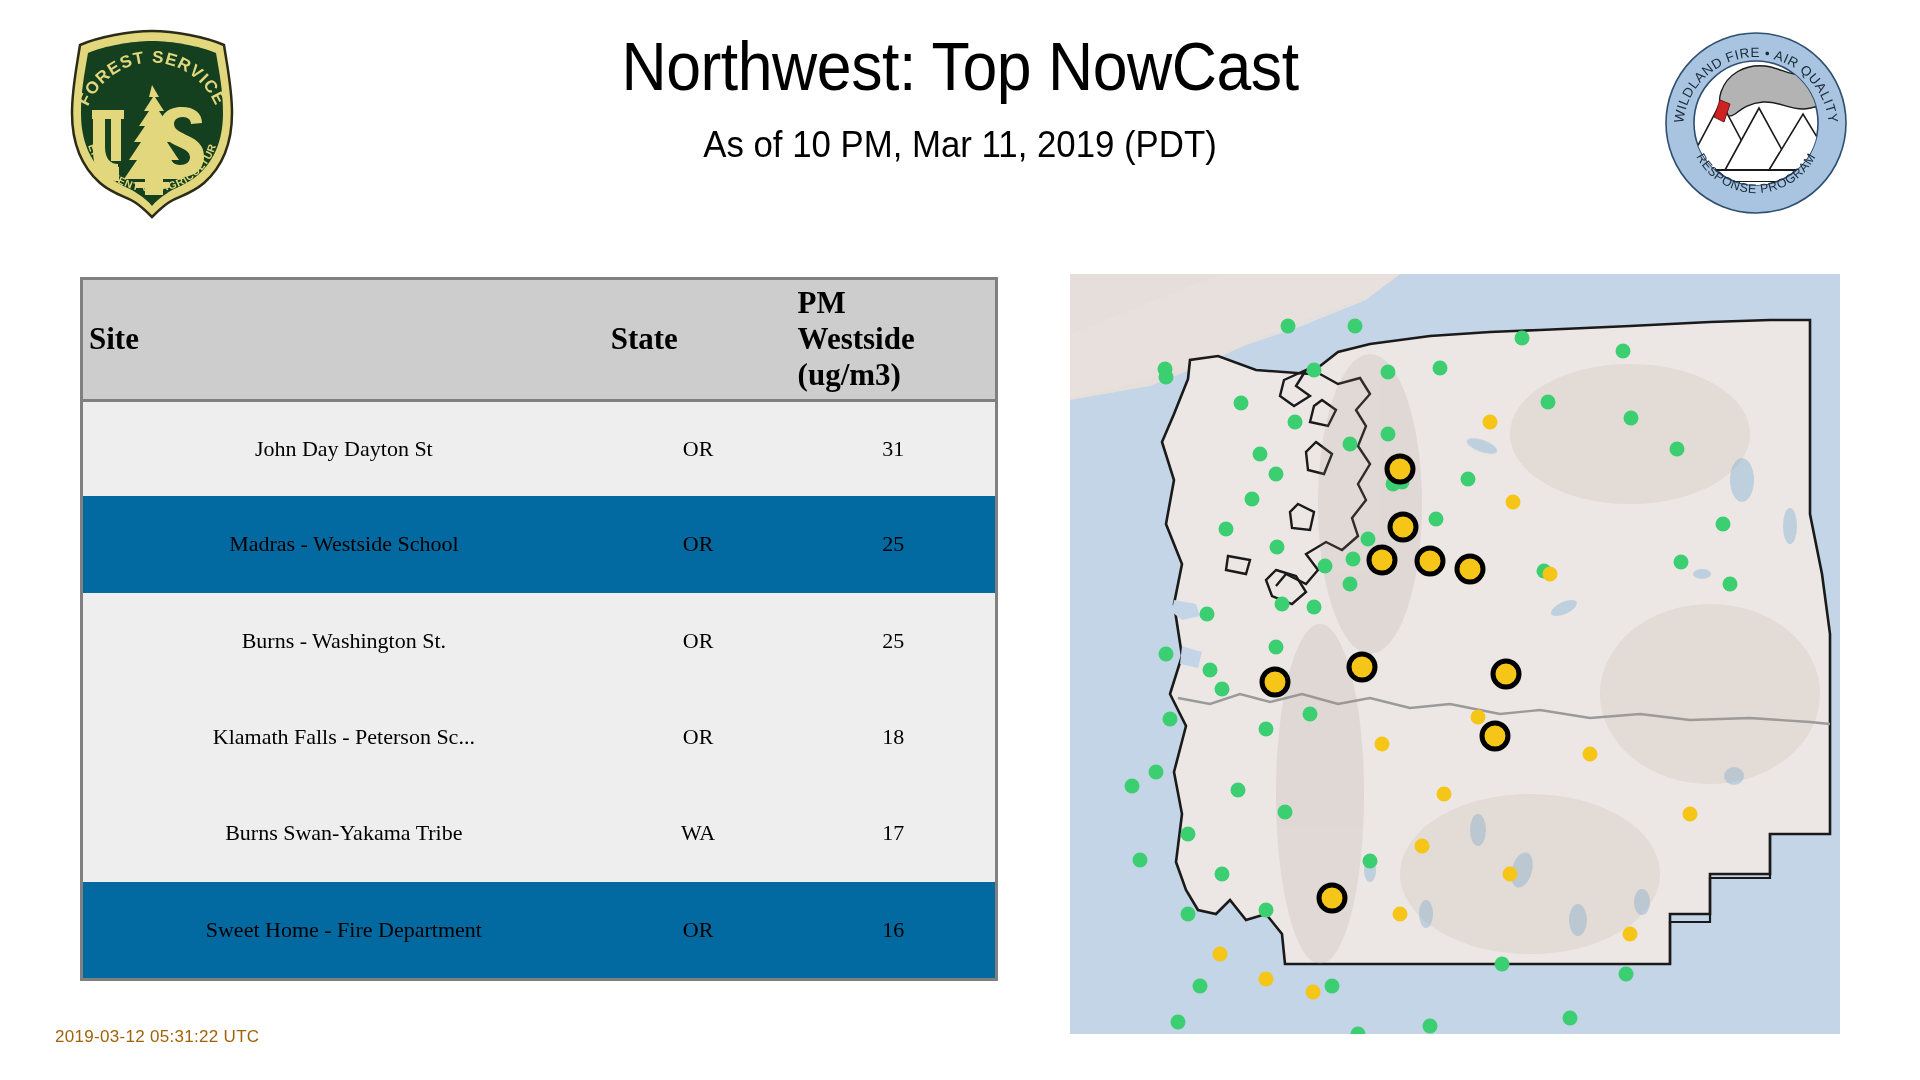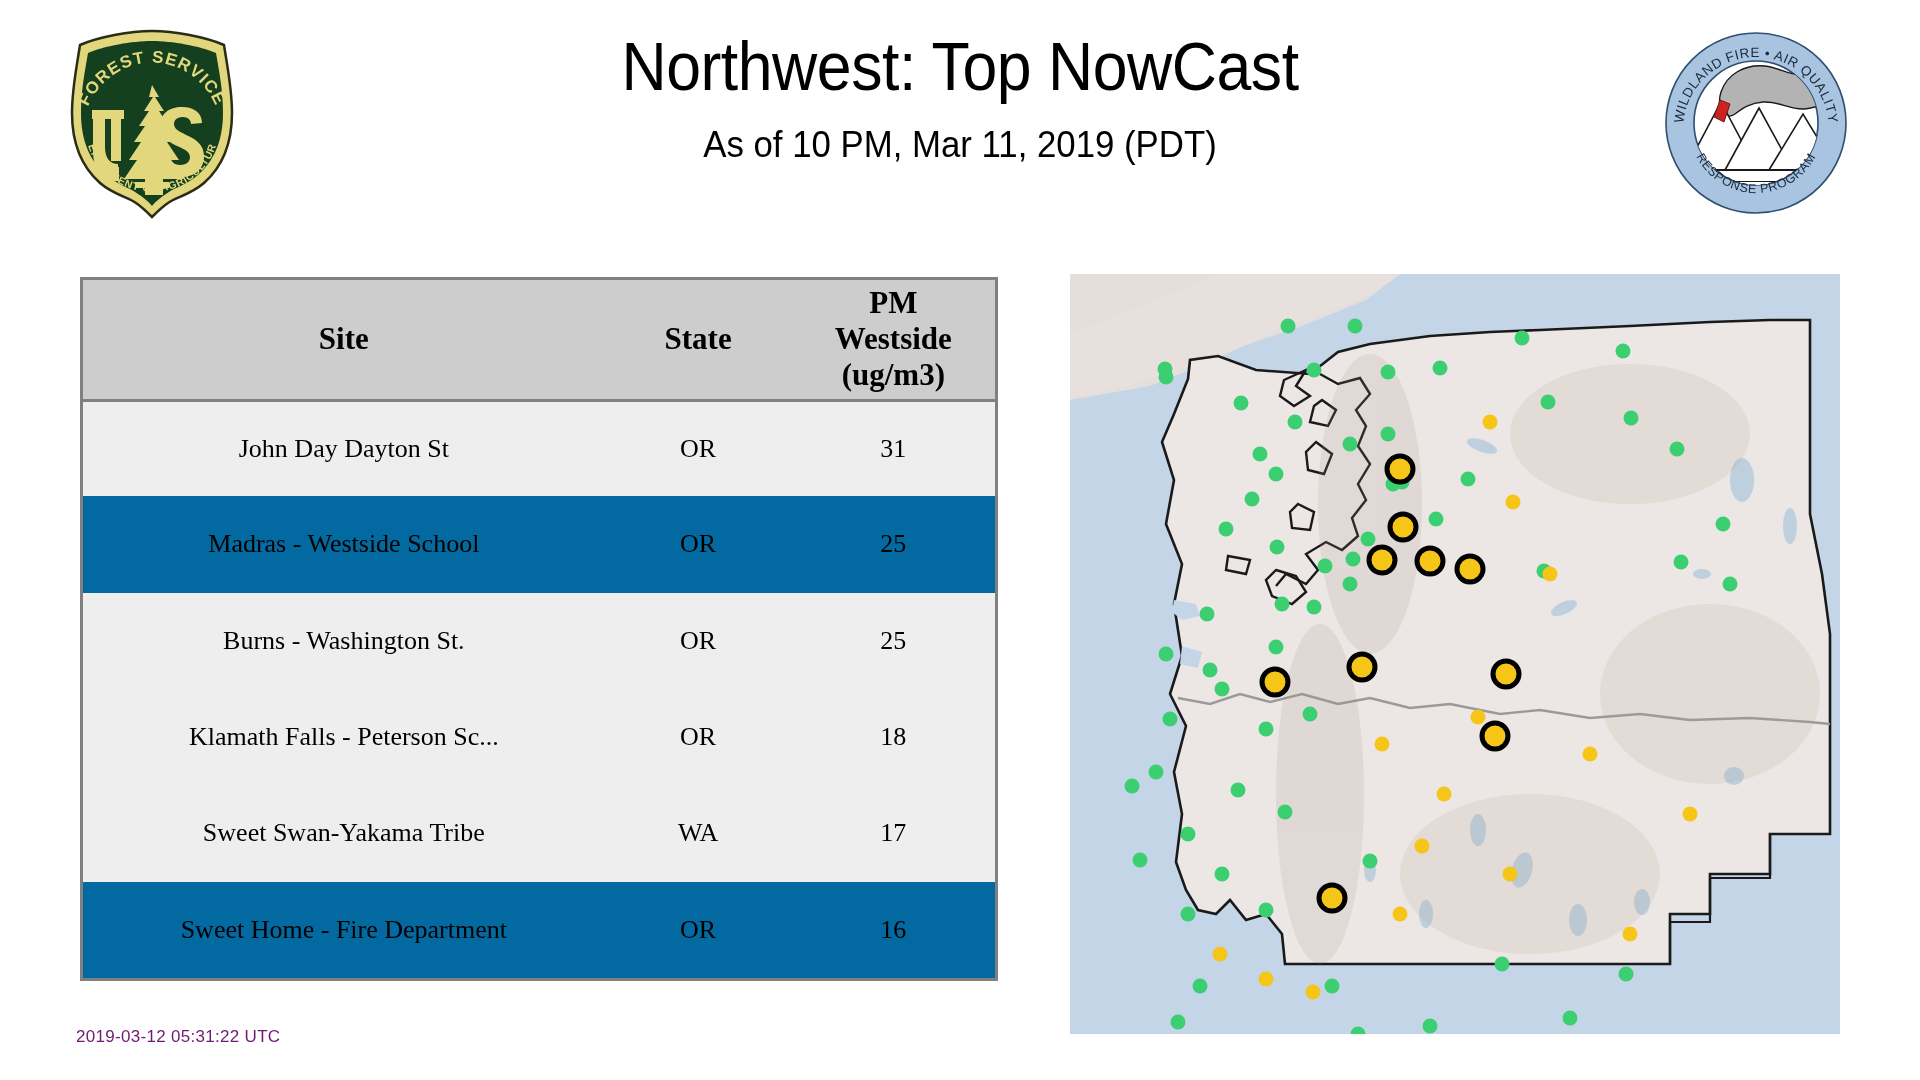--- a/index.html
+++ b/index.html
@@ -51,28 +51,28 @@
   #nowcast-table col.c-site  { width: 57.2%; }
   #nowcast-table col.c-state { width: 20.5%; }
   #nowcast-table col.c-pm    { width: 22.3%; }
 
   #nowcast-table thead th {
     background: #cdcdcd;
     color: #000;
     font-weight: bold;
     font-size: 31px;
     line-height: 36px;
-    text-align: center;
+    text-align: left;
     vertical-align: middle;
     height: 120px;
     border-bottom: 3px solid #808080;
     padding: 2px 6px;
   }
   #nowcast-table tbody td {
-    font-size: 26px;
+    font-size: 22px;
     text-align: center;
     vertical-align: middle;
     height: 58px;
     color: #000;
     padding: 2px 8px;
     white-space: nowrap;
     overflow: hidden;
     text-overflow: ellipsis;
   }
   #nowcast-table tbody tr.odd td { background: #eeeeee; }
@@ -84,21 +84,21 @@
     width: 770px; height: 760px;
     background: #c9d7e4;
     overflow: hidden;
   }
   #map-svg { display: block; width: 770px; height: 760px; }
 
   
   #footer-timestamp {
     position: absolute; left: 55px; top: 1027px;
     font-family: "Liberation Sans", sans-serif;
-    font-size: 17px; color: #701a75; letter-spacing: 0.3px; margin-left: 21px;
+    font-size: 17px; color: #a16207; letter-spacing: 0.3px;
   }
 </style>
 </head>
 <body>
 
 <div id="page">
 
   <div id="header">
 
     <div id="fs-logo">
@@ -234,21 +234,21 @@
             <td>Burns - Washington St.</td>
             <td>OR</td>
             <td>25</td>
           </tr>
           <tr class="odd">
             <td>Klamath Falls - Peterson Sc...</td>
             <td>OR</td>
             <td>18</td>
           </tr>
           <tr class="odd">
-            <td>Sweet Swan-Yakama Tribe</td>
+            <td>Burns Swan-Yakama Tribe</td>
             <td>WA</td>
             <td>17</td>
           </tr>
           <tr class="even">
             <td>Sweet Home - Fire Department</td>
             <td>OR</td>
             <td>16</td>
           </tr>
         </tbody>
     </table>

